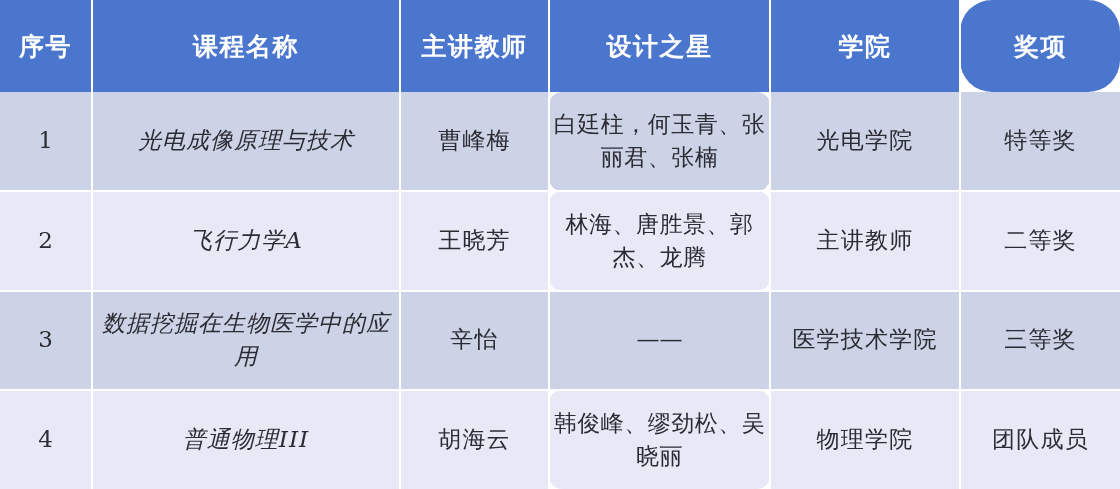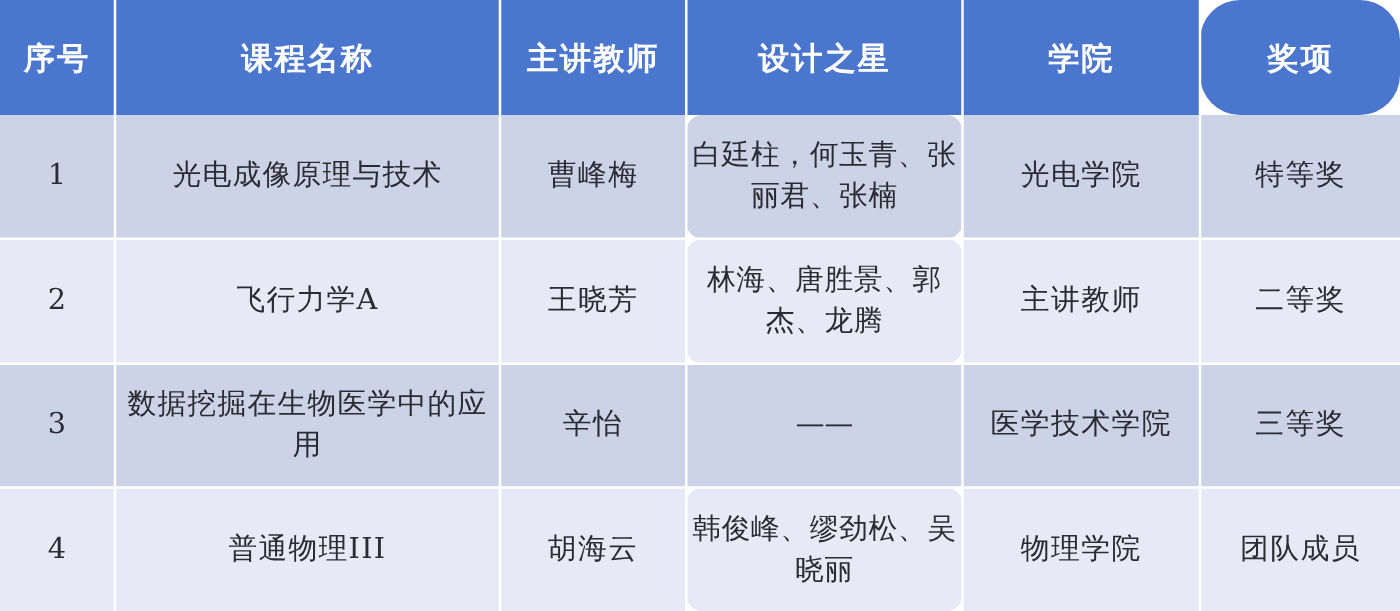--- a/index.html
+++ b/index.html
@@ -58,21 +58,21 @@
     border-bottom: 2px solid #ffffff;
     padding: 0 8px;
     box-sizing: border-box;
     word-break: break-all;
   }
   tbody td:last-child { border-right: none; margin-left: 19px; }
   tbody tr:last-child td { border-bottom: none; }
 
   td.cell-index   { letter-spacing: 0; }
   td.cell-team    { letter-spacing: 0.5px; padding: 0 2px; border-radius: 13px; }
-  td.cell-course  { letter-spacing: 1px; }
+  td.cell-course  { letter-spacing: 1px; font-style: italic; }
   td.cell-dash    { letter-spacing: 0; }
 </style>
 </head>
 <body>
 
 <table class="award-table">
   <colgroup>
     <col class="c-index">
       <col class="c-course">
       <col class="c-teacher">

